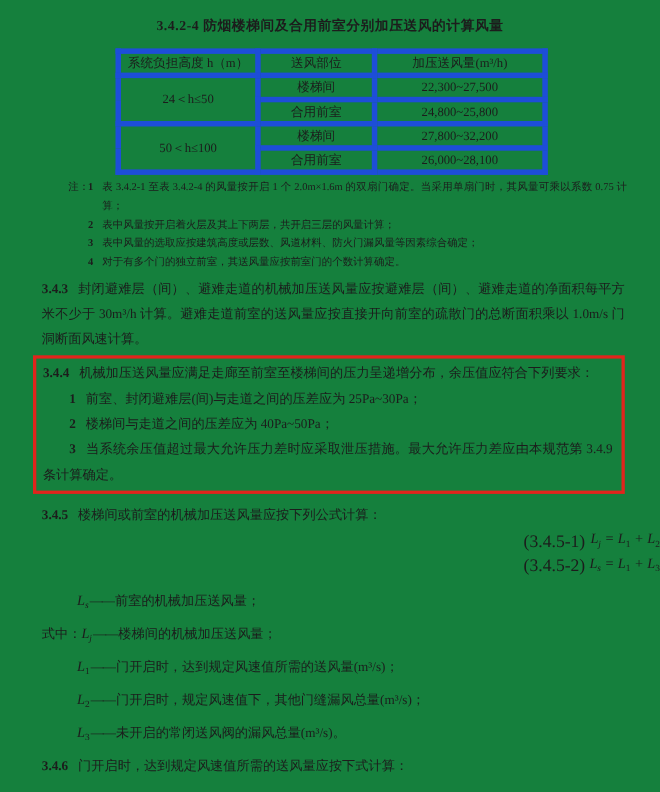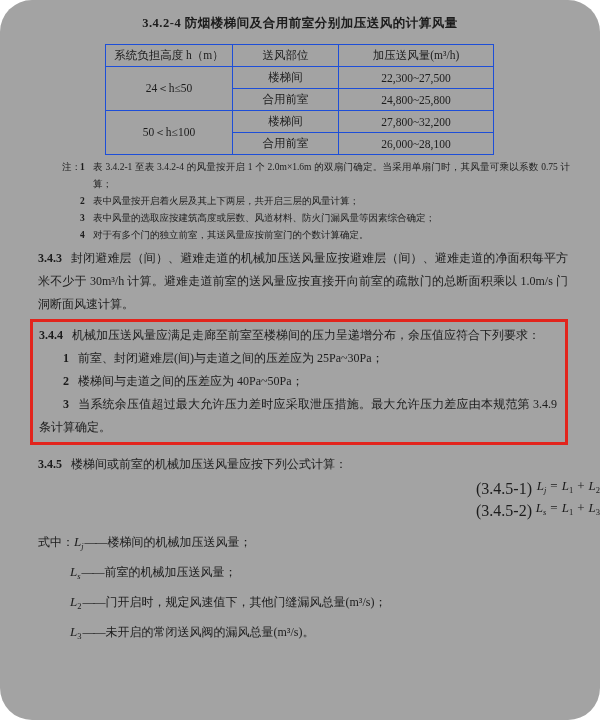--- a/index.html
+++ b/index.html
@@ -1,33 +1,33 @@
 <!DOCTYPE html>
 <html><head>
 <meta charset="utf-8">
 <style>
   * { margin:0; padding:0; box-sizing:border-box; }
   html,body { background:#fff; }
   .page {
     position:relative; width:600px; height:720px; margin:0 auto;
-    background:#a3a3a3; overflow:hidden;
+    background:#15803d; overflow:hidden;
     font-family:"Liberation Serif","DejaVu Serif",serif;
-    color:#1c1c1c; font-size:12px;border-radius:32px;
+    color:#1c1c1c; font-size:12px;
   }
   .doc-title {
     margin-top:15px; text-align:center; font-weight:bold;
     font-size:12.5px; letter-spacing:0.5px;
   }
   table.flow {
     margin:12px 0 0 105px; width:388px;
     border-collapse:collapse; table-layout:fixed;
     font-size:11.5px;
   }
   table.flow th, table.flow td {
-    border:1px solid #1d4ed8; height:22px; text-align:center;
+    border:5px solid #1d4ed8; height:22px; text-align:center;
     vertical-align:middle; font-weight:normal; padding:0 2px;
   }
   .col1 { width:127px; } .col2 { width:106px; } .col3 { width:155px; }
   .notes { margin:4px 30px 0 62px; font-size:9.5px; line-height:17px; }
   .note-row { display:flex; }
   .note-row.cont { margin-left:18px; }
   .note-label { width:18px; flex:0 0 18px; }
   .note-num { width:13px; flex:0 0 13px; font-weight:bold; }
   .note-text { flex:1; text-align:justify; }
   .body-par {
@@ -139,28 +139,34 @@
     <span class="formula"><i>L</i><sub class="it">j</sub><span class="op">=</span><i>L</i><sub>1</sub><span class="op">+</span><i>L</i><sub>2</sub></span>
     <span class="formula-label">(3.4.5-1)</span>
   </div>
 
   <div class="formula-row">
     <span class="formula"><i>L</i><sub class="it">s</sub><span class="op">=</span><i>L</i><sub>1</sub><span class="op">+</span><i>L</i><sub>3</sub></span>
     <span class="formula-label">(3.4.5-2)</span>
   </div>
 
   <div class="where-block">
+    <div class="where-row cont">
+      <span class="wvar"><i>L</i><sub class="it">s</sub></span><span class="dash">——</span><span>前室的机械加压送风量；</span>
+    </div>
     <div class="where-row">
       <span class="where-label">式中：</span><span class="wvar"><i>L</i><sub class="it">j</sub></span><span class="dash">——</span><span>楼梯间的机械加压送风量；</span>
     </div>
     <div class="where-row cont">
-      <span class="wvar"><i>L</i><sub class="it">s</sub></span><span class="dash">——</span><span>前室的机械加压送风量；</span>
+      <span class="wvar"><i>L</i><sub>1</sub></span><span class="dash">——</span><span>门开启时，达到规定风速值所需的送风量(m³/s)；</span>
     </div>
     <div class="where-row cont">
       <span class="wvar"><i>L</i><sub>2</sub></span><span class="dash">——</span><span>门开启时，规定风速值下，其他门缝漏风总量(m³/s)；</span>
     </div>
     <div class="where-row cont">
       <span class="wvar"><i>L</i><sub>3</sub></span><span class="dash">——</span><span>未开启的常闭送风阀的漏风总量(m³/s)。</span>
     </div>
   </div>
 
+  <p class="body-par mt2">
+    <b class="secnum">3.4.6</b><span>门开启时，达到规定风速值所需的送风量应按下式计算：</span>
+  </p>
 
 </div>
 
 </body></html>

